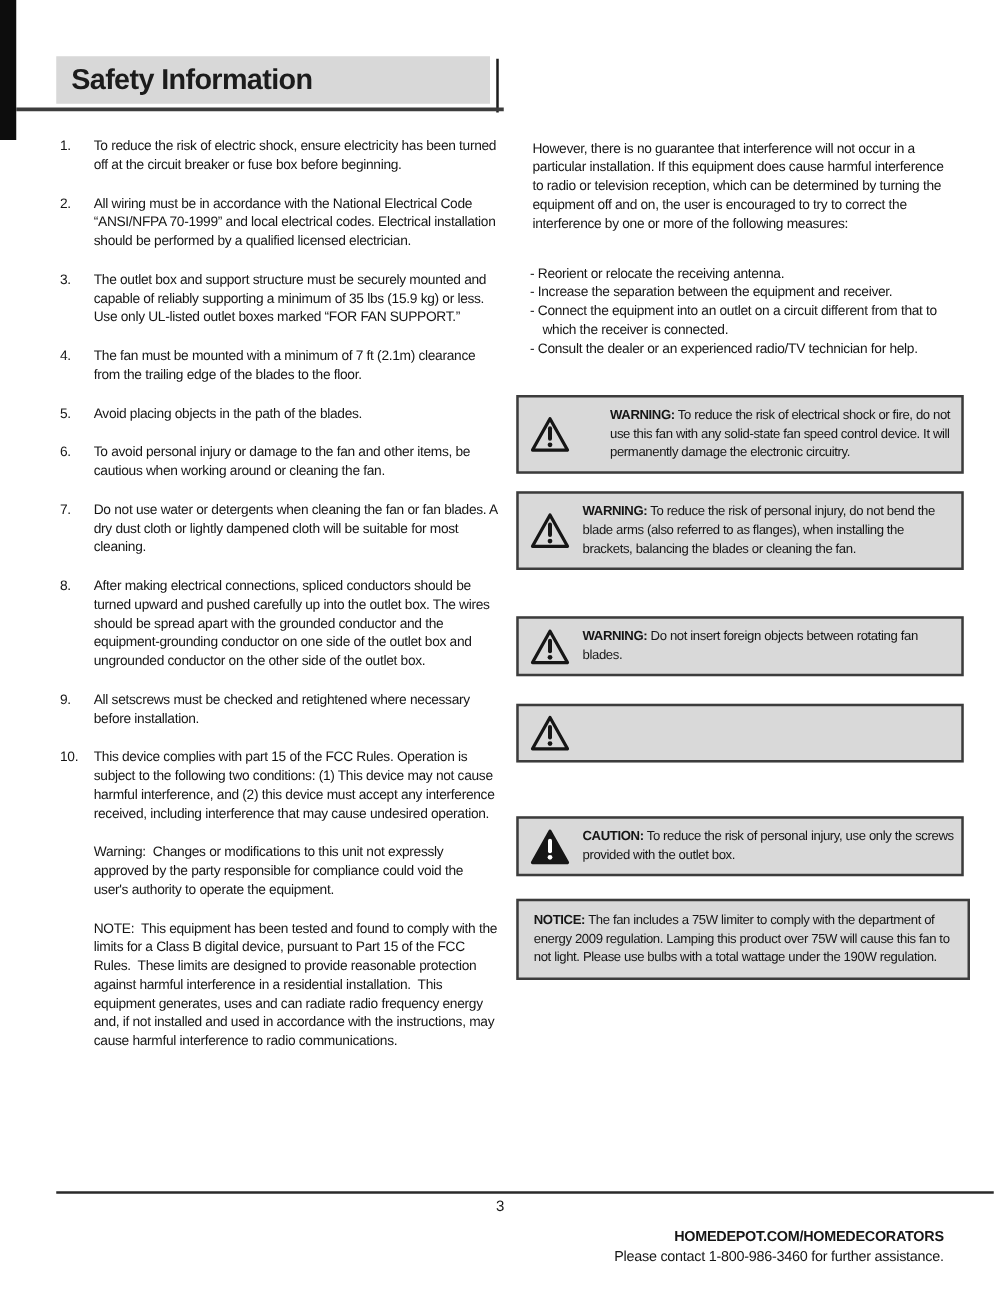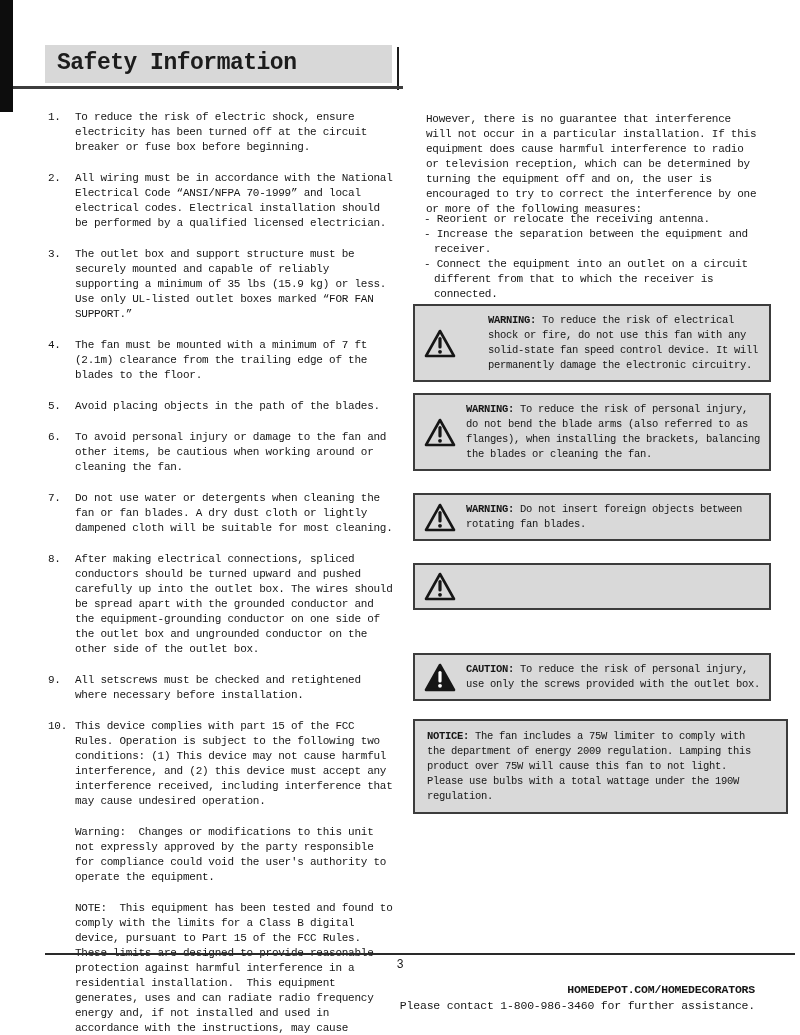--- a/index.html
+++ b/index.html
@@ -2,21 +2,21 @@
 <html style="--page_bg: #ffffff; --ink: #161616; --panel_bg: #d9d9d9; --panel_border: #3c3c3c; --title_bg: #d8d8d8;"><head>
 <meta charset="utf-8">
 <style>
   :root{
     --page_bg:#ffffff; --ink:#161616; --panel_bg:#d9d9d9; --panel_border:#3c3c3c; --title_bg:#d8d8d8;
   }
   html,body{margin:0;padding:0;background:#f2f2f2;}
   .page{
     position:relative; width:800px; height:1035px; margin:0 auto;
     background:var(--page_bg); color:var(--ink);
-    font-family:Liberation Mono, monospace;
+    font-family:Liberation Sans, sans-serif;
     font-size:11px; line-height:15px; letter-spacing:-0.25px;
     overflow:hidden;
   }
   .scan-bar{position:absolute; left:0; top:0; width:13px; height:112px; background:#0d0d0d;}
   .title-box{position:absolute; left:45px; top:45px; width:347px; height:38px; background:var(--title_bg);}
   .title-box h1{margin:0; padding:0 0 0 12px; font-size:23px; line-height:37px; font-weight:700; letter-spacing:-0.5px; color:#1c1c1c;}
   .title-vline{position:absolute; left:397px; top:47px; width:2px; height:43px; background:#1c1c1c;}
   .title-rule{position:absolute; left:13px; top:86px; width:390px; height:3px; background:#3d3d3d;}
 
   .left-col{position:absolute; left:48px; top:110px; width:350px;}
@@ -33,21 +33,21 @@
     display:flex; align-items:center; gap:10px;
     background:var(--panel_bg); border:2px solid var(--panel_border);
     padding:7px 6px 7px 9px; box-sizing:content-box;
   }
   .alert p{margin:0; font-size:10.5px; line-height:15px; letter-spacing:-0.3px;}
   .alert b, .notice b{font-weight:700;}
   .tri{flex:0 0 32px; display:flex; align-items:center; justify-content:center;}
   .notice{
     position:absolute; left:413px; top:719px; width:339px;
     background:var(--panel_bg); border:2px solid var(--panel_border);
-    padding:8px 20px 8px 12px; box-sizing:content-box;
+    padding:8px 8px 8px 12px; box-sizing:content-box;
   }
   .notice p{margin:0; font-size:10.5px; line-height:15px; letter-spacing:-0.3px;}
 
   .footer-rule{position:absolute; left:45px; top:953px; width:750px; height:2px; background:#2a2a2a;}
   .page-num{position:absolute; left:0; right:0; top:958px; text-align:center; font-size:12px;}
   .footer-right{position:absolute; right:45px; top:958px; text-align:right; line-height:16px;margin-top:24px;}
   .footer-site{font-weight:700; font-size:11.5px; letter-spacing:-0.2px;}
   .footer-contact{font-size:11.5px; letter-spacing:-0.2px;}
 </style>
 </head>
@@ -110,21 +110,21 @@
 
   <p class="right-intro">However, there is no guarantee that interference will not occur in a particular installation. If this equipment does cause harmful interference to radio or television reception, which can be determined by turning the equipment off and on, the user is encouraged to try to correct the interference by one or more of the following measures:</p>
 
   <div class="measures">
     <div class="measure">- Reorient or relocate the receiving antenna.</div>
     <div class="measure">- Increase the separation between the equipment and receiver.</div>
     <div class="measure">- Connect the equipment into an outlet on a circuit different from that to which the receiver is connected.</div>
     <div class="measure">- Consult the dealer or an experienced radio/TV technician for help.</div>
   </div>
 
-  <div class="alert" style="top:304px;gap:32px;">
+  <div class="alert" style="top:316px;gap:32px;">
     <span class="tri">
       <svg width="32" height="29" viewBox="0 0 32 29" aria-hidden="true">
         <path d="M16 2 L30 27 L2 27 Z" fill="none" stroke="#161616" stroke-width="2.6" stroke-linejoin="round"></path>
         <path d="M16 9.5 L16 18" stroke="#161616" stroke-width="3.2" stroke-linecap="round"></path>
         <circle cx="16" cy="22.8" r="1.9" fill="#161616"></circle>
       </svg>
     </span>
     <p><b>WARNING:</b> <span>To reduce the risk of electrical shock or fire, do not use this fan with any solid-state fan speed control device. It will permanently damage the electronic circuitry.</span></p>
   </div>
 

